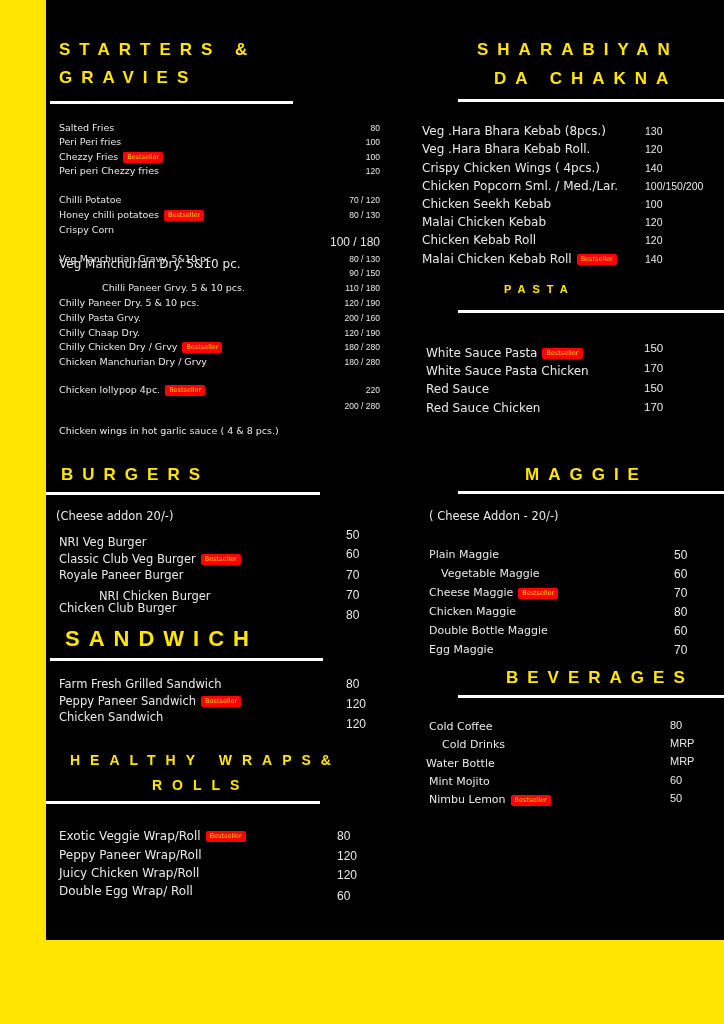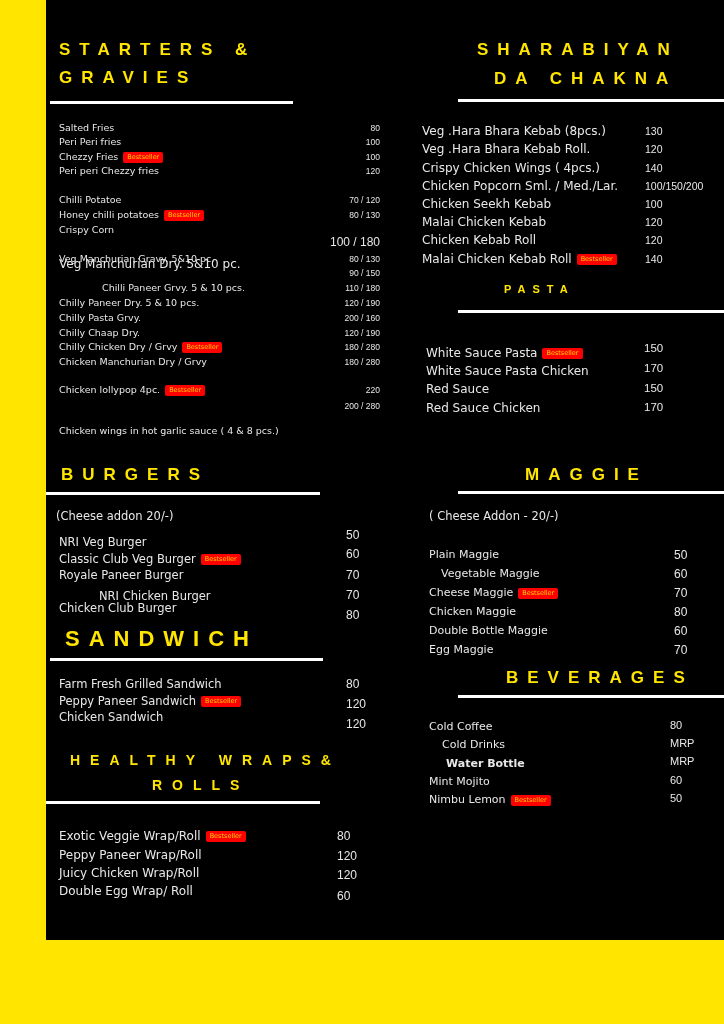--- a/index.html
+++ b/index.html
@@ -151,19 +151,19 @@
     <div class="price" style="top: 642.8px; font-size: 12px; left: 674px;">70</div>
   </div>
 
 <div class="h" style="left:506px;top:668px;font-size:17px;">BEVERAGES</div>
 <div class="rule" style="left:458px;top:695px;width:266px;"></div>
 <div id="beverages-list">
     <div class="item" style="left: 429px; top: 720.4px; font-size: 11px;"><span>Cold Coffee</span></div>
     <div class="price" style="top: 719.4px; font-size: 11px; left: 670px;">80</div>
     <div class="item" style="left: 433px; top: 738.4px; font-size: 11px; margin-left: 9px;"><span>Cold Drinks</span></div>
     <div class="price" style="top: 737.4px; font-size: 11px; left: 670px;">MRP</div>
-    <div class="item" style="left: 446px; top: 757.4px; font-size: 11px; font-weight: bold;"><span>Water Bottle</span></div>
+    <div class="item" style="left: 426px; top: 757.4px; font-size: 11px;"><span>Water Bottle</span></div>
     <div class="price" style="top: 755.4px; font-size: 11px; left: 670px;">MRP</div>
     <div class="item" style="left: 429px; top: 775.4px; font-size: 11px;"><span>Mint Mojito</span></div>
     <div class="price" style="top: 774.4px; font-size: 11px; left: 670px;">60</div>
     <div class="item" style="left: 429px; top: 793.4px; font-size: 11px;"><span>Nimbu Lemon</span><span class="badge">Bestseller</span></div>
     <div class="price" style="top: 792.4px; font-size: 11px; left: 670px;">50</div>
   </div>
 
 </body></html>

